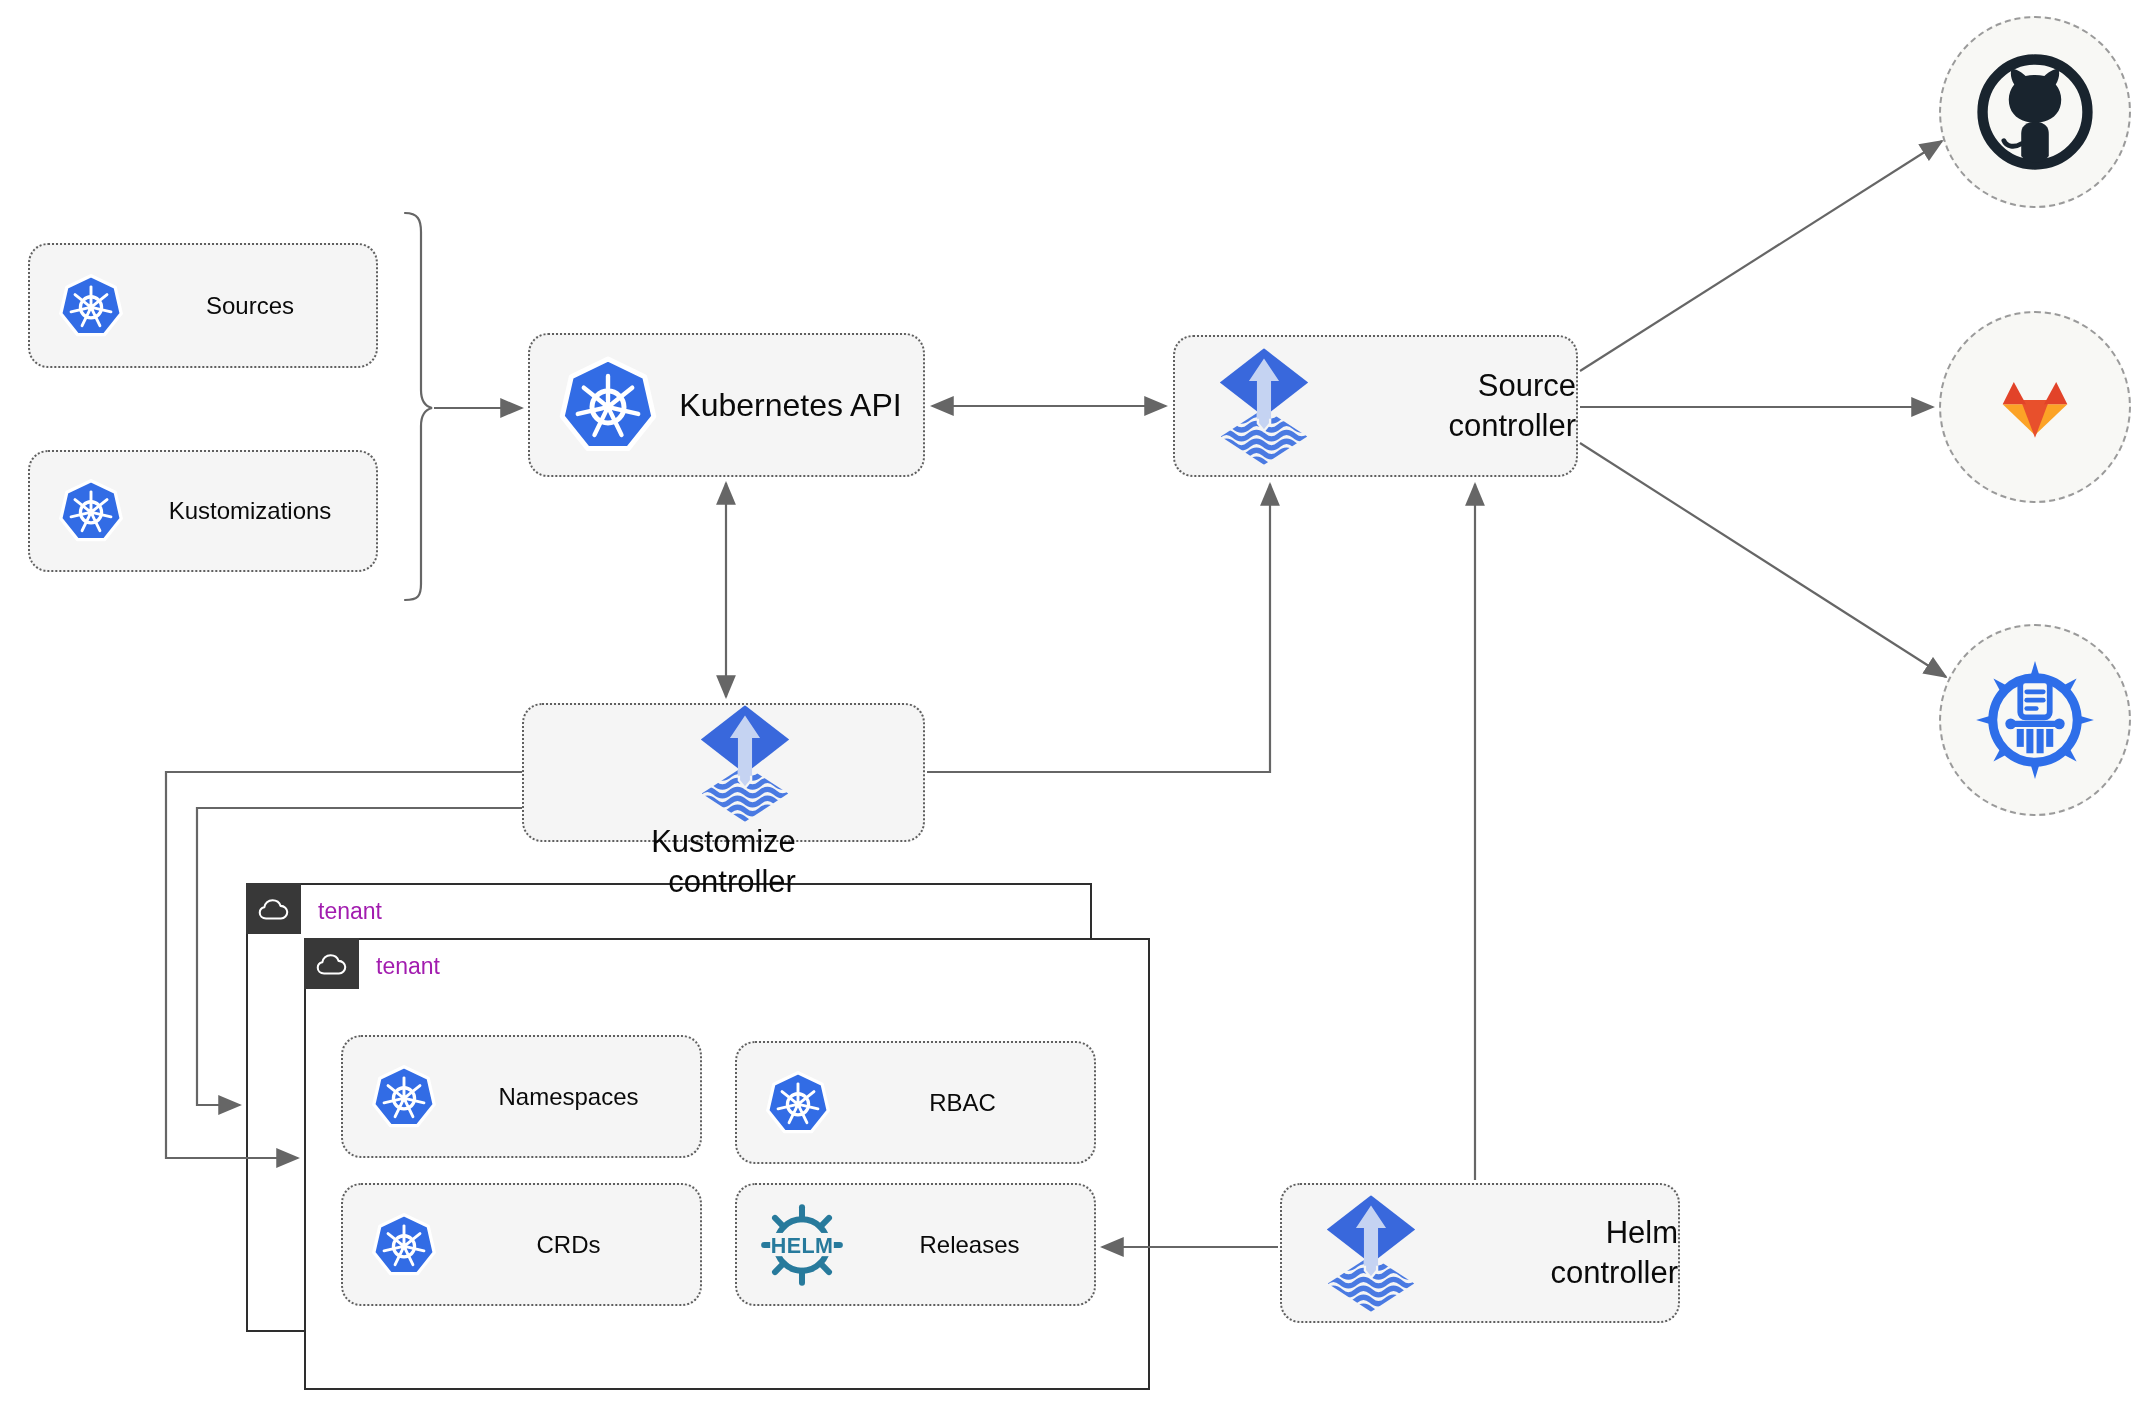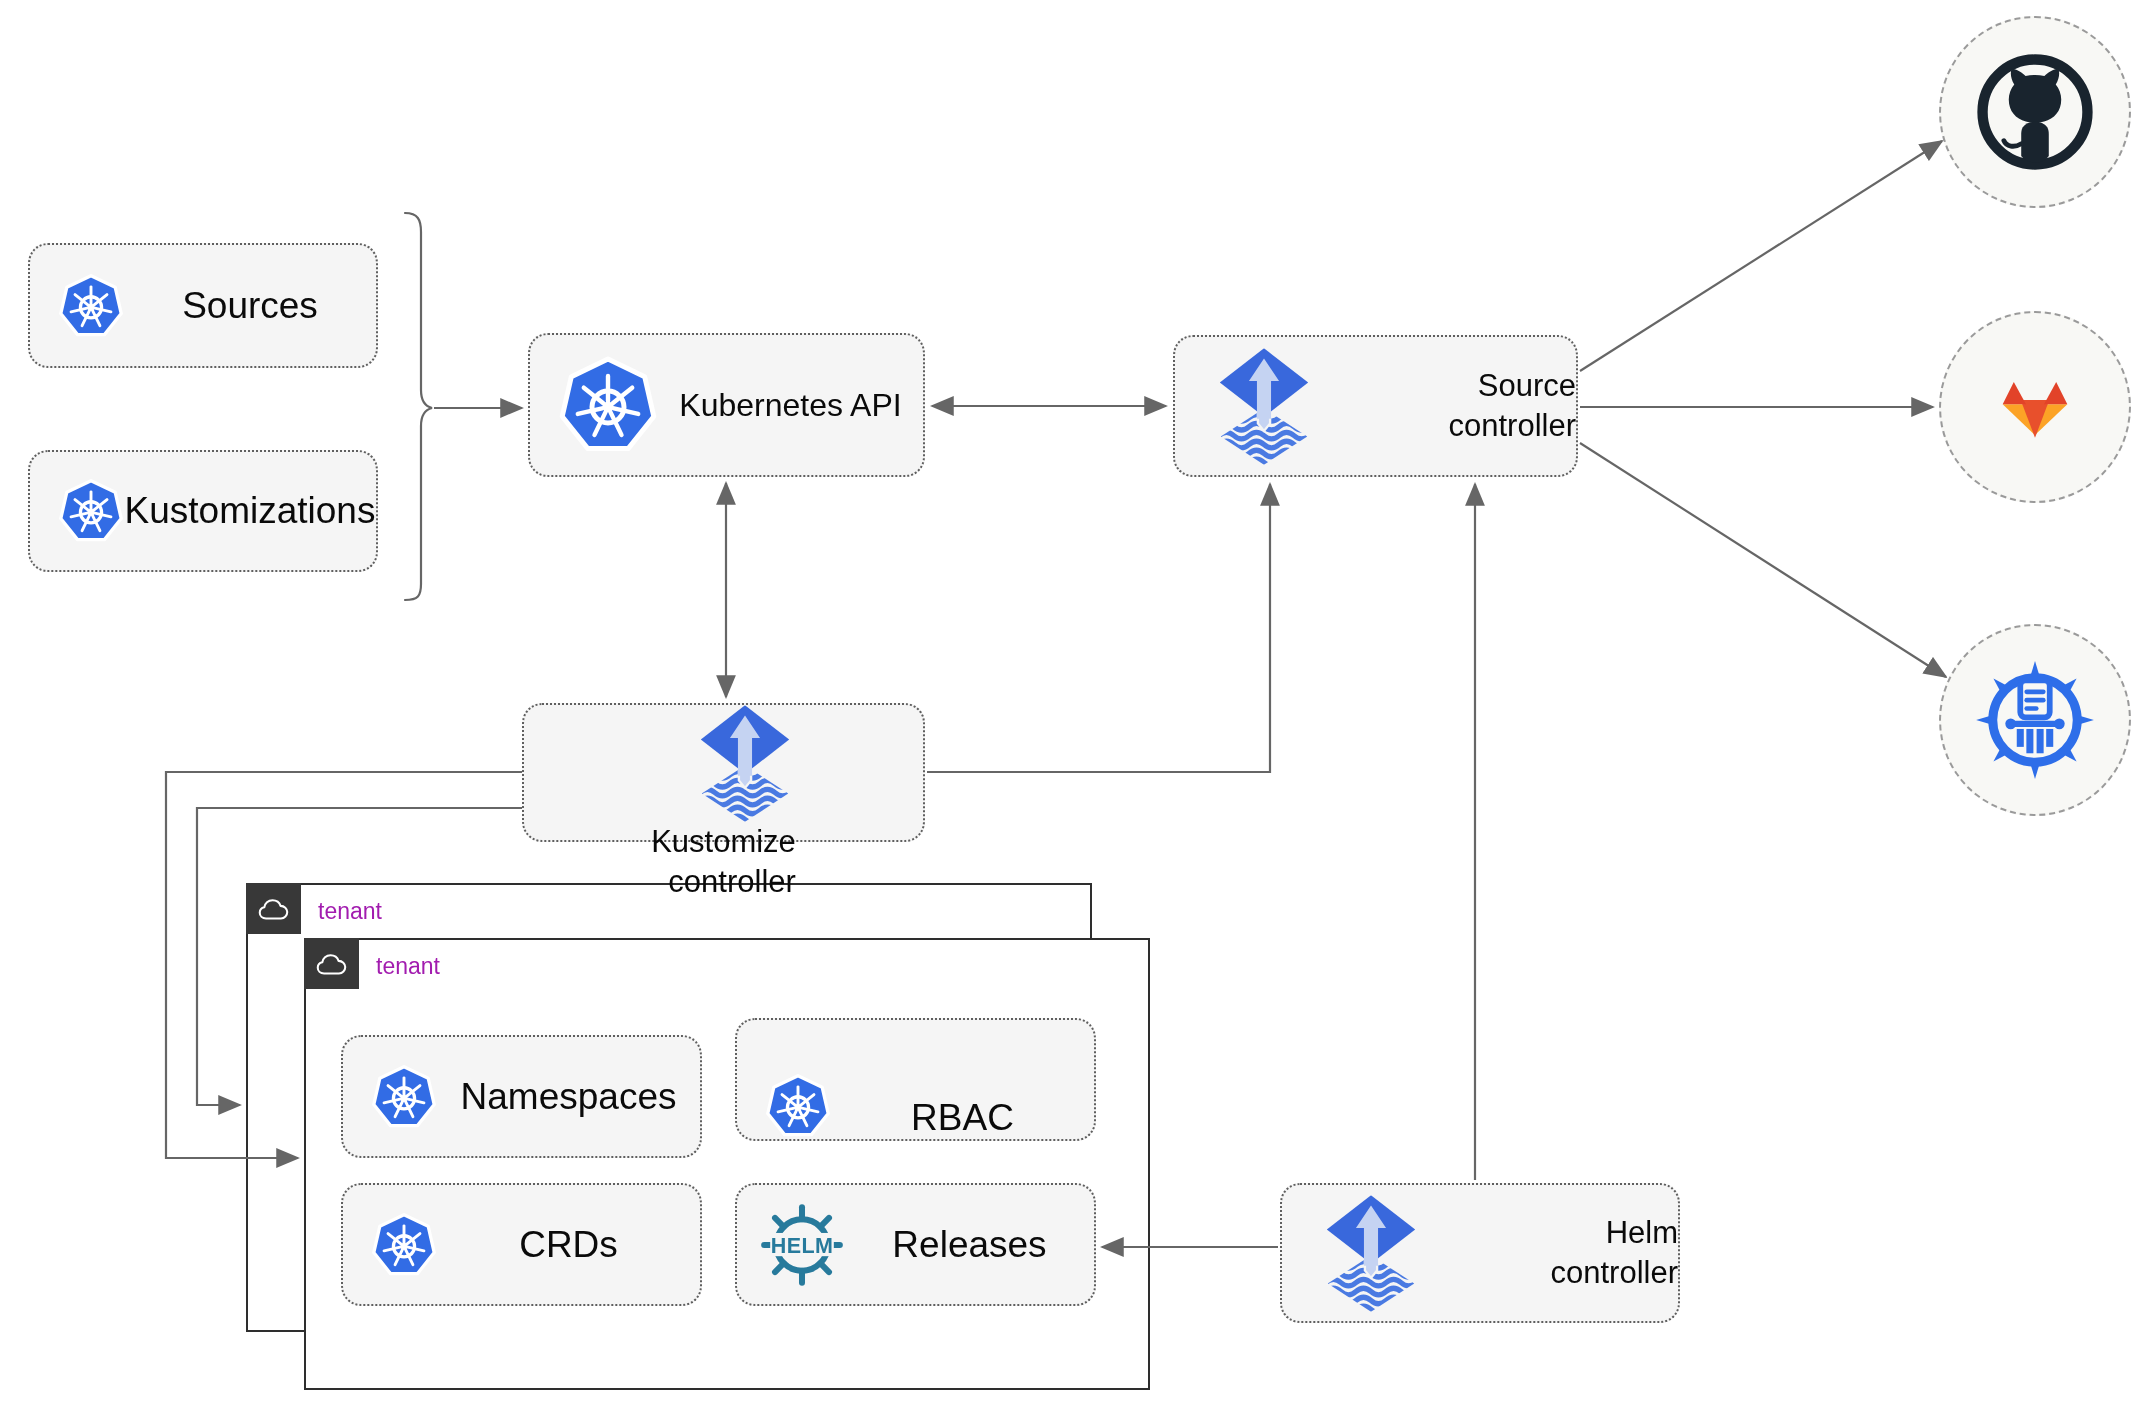--- a/index.html
+++ b/index.html
@@ -1,21 +1,21 @@
 <!DOCTYPE html>
 <html><head>
 <meta charset="utf-8">
 <style>
   html,body{margin:0;padding:0;background:#fff;}
   .canvas{position:relative;width:2144px;height:1407px;background:#ffffff;
           font-family:"Liberation Sans",sans-serif;overflow:hidden;}
   .node{position:absolute;background:#f5f5f5;border:2px dotted #5f5f5f;border-radius:20px;
         display:flex;align-items:center;box-sizing:border-box;z-index:3;}
   .node .icon{flex:0 0 auto;display:flex;align-items:center;justify-content:center;margin-left:28px;}
-  .node .label{flex:1;text-align:center;color:#0a0a0a;font-size:37px;}
+  .node .label{flex:1;text-align:center;color:#0a0a0a;font-size:24px;}
   .node .label.big{font-size:32px;}
   .node .label.two{font-size:31px;line-height:40px;text-align:right;}
   .flux-node .icon{margin-left:42px;}
   .circle{position:absolute;width:192px;height:192px;border-radius:50%;border:2px dashed #9a9a9a;
           background:#f8f8f5;display:flex;align-items:center;justify-content:center;
           box-sizing:border-box;z-index:3;}
   .tenant{position:absolute;background:#ffffff;border:2px solid #2e2e2e;box-sizing:border-box;}
   .tenant-back{z-index:1;}
   .tenant-front{z-index:2;}
   .tenant .hdr{position:absolute;top:-2px;left:-2px;width:55px;height:51px;background:#383838;
@@ -243,21 +243,21 @@
 
   <div class="node" style="left:341px;top:1035px;width:361px;height:123px;align-items:center;">
     <span class="icon">
       <svg width="66" height="66">
           <use href="#sym-k8s"></use>
         </svg>
       </span>
     <span class="label">Namespaces</span>
   </div>
 
-  <div class="node" style="left:735px;top:1018px;width:361px;height:123px;align-items:flex-end;">
+  <div class="node" style="left:735px;top:1041px;width:361px;height:123px;">
     <span class="icon">
       <svg width="66" height="66">
           <use href="#sym-k8s"></use>
         </svg>
       </span>
     <span class="label">RBAC</span>
   </div>
 
   <div class="node" style="left:341px;top:1183px;width:361px;height:123px;">
     <span class="icon">

